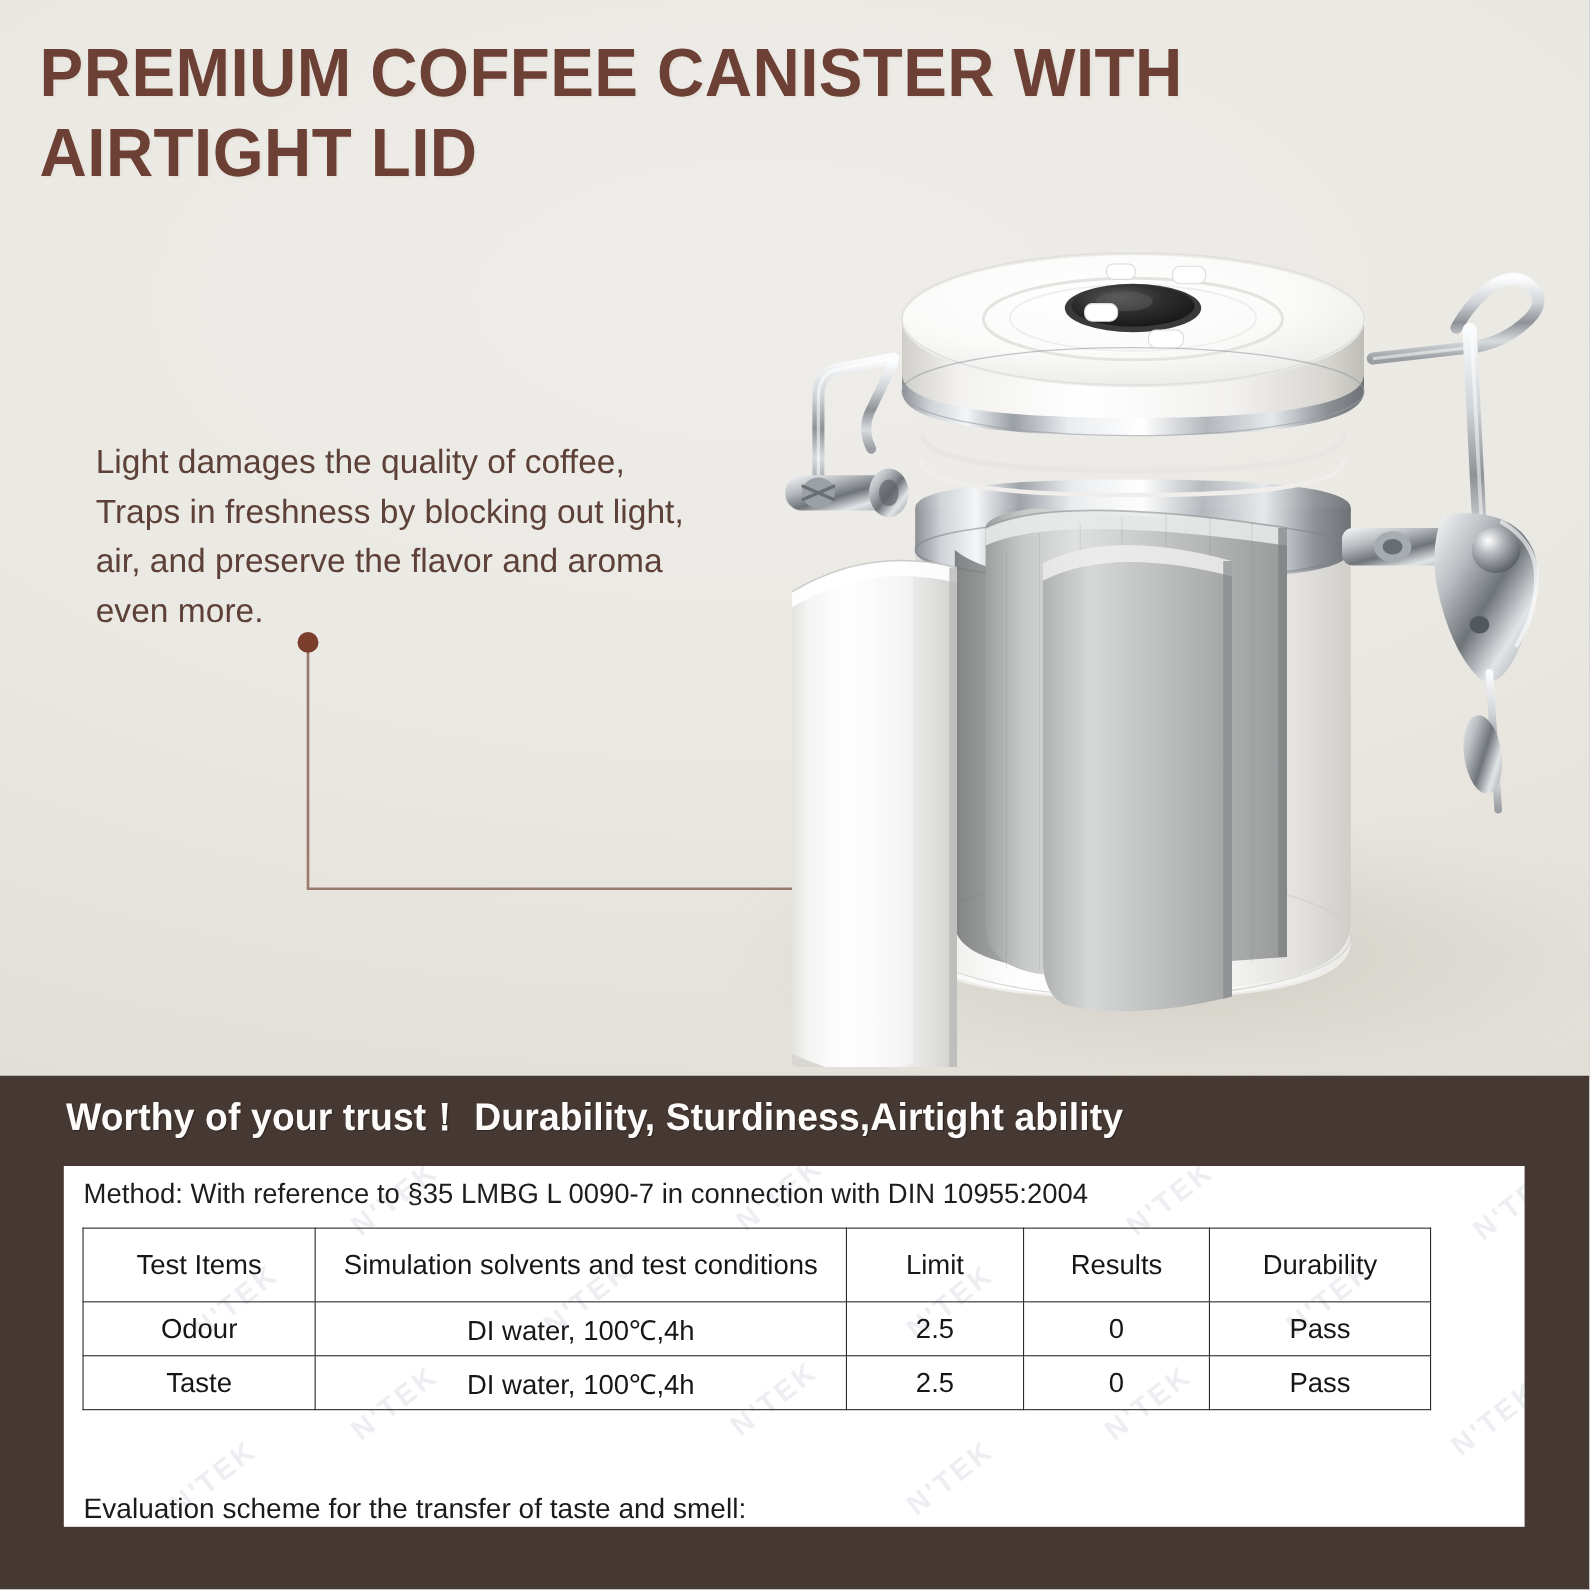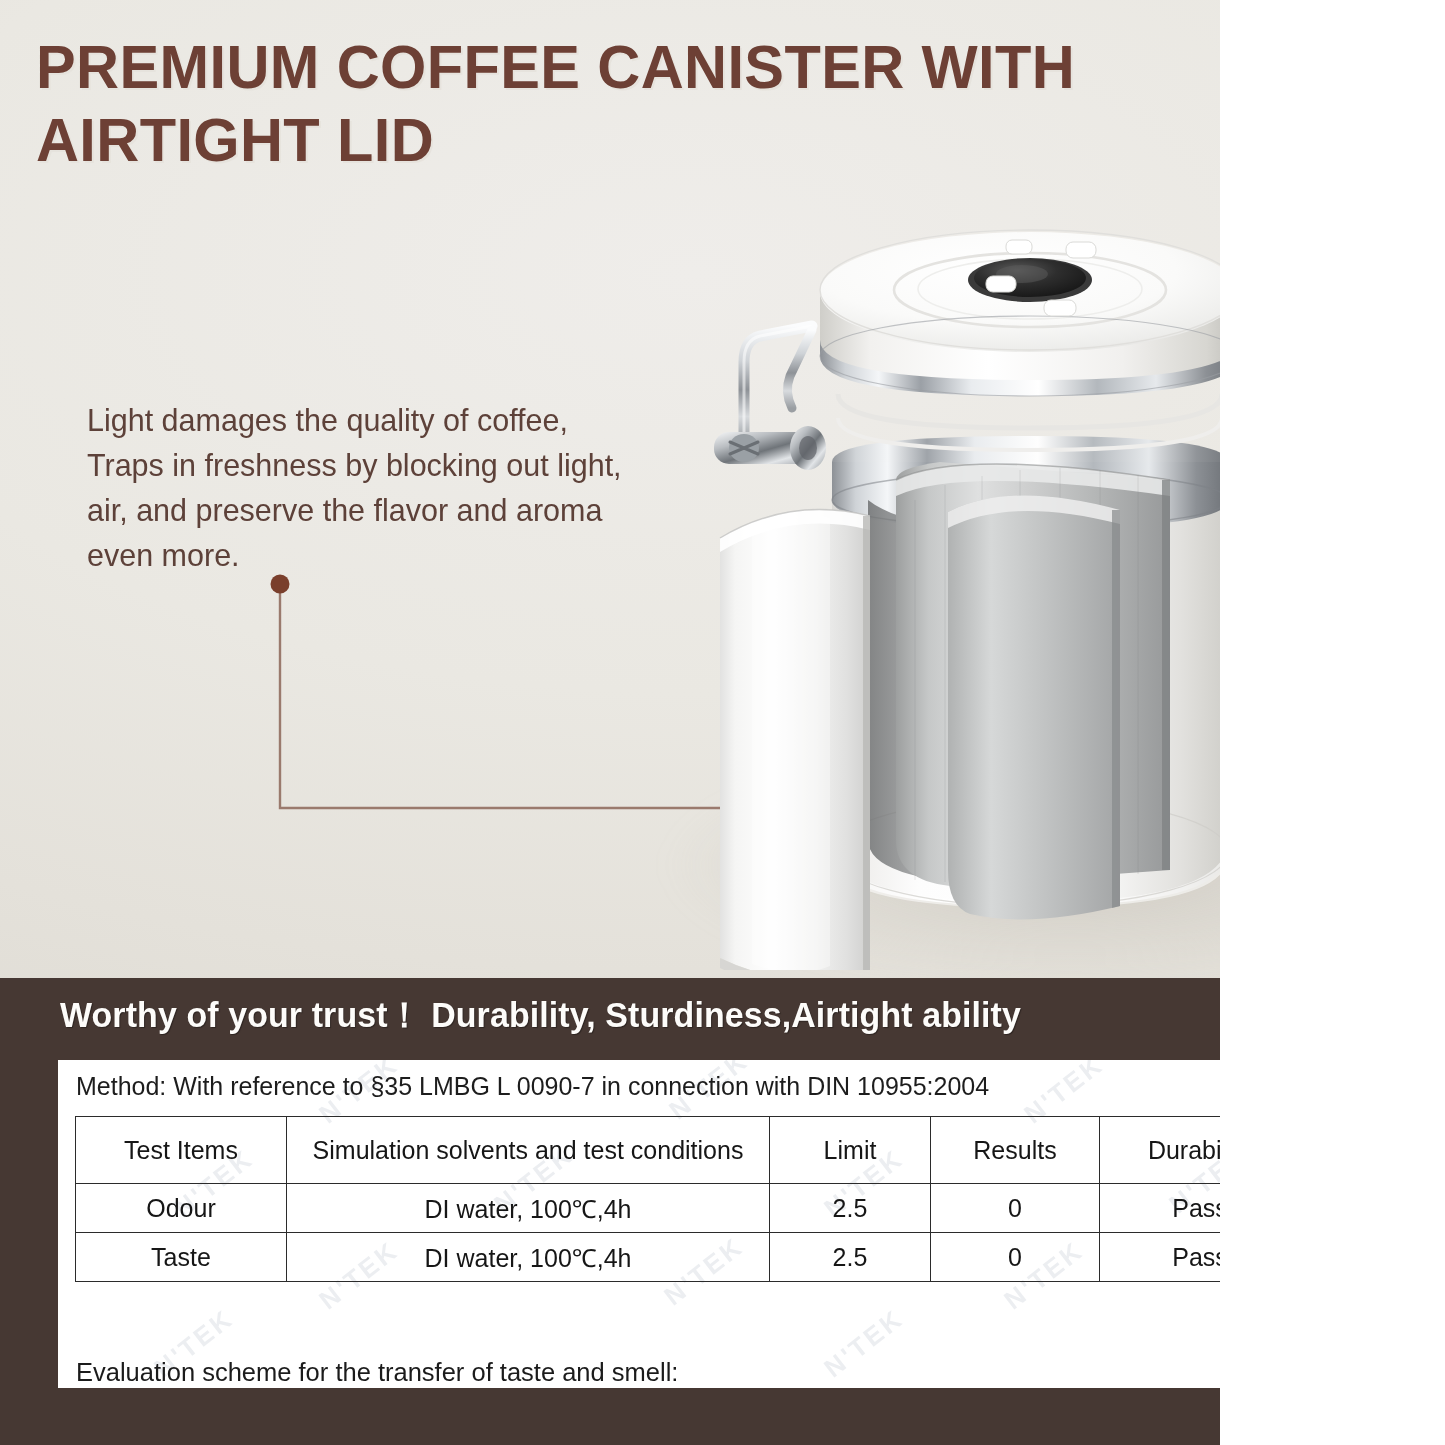--- a/index.html
+++ b/index.html
@@ -6,21 +6,21 @@
     margin: 0;
     padding: 0;
     background: #ffffff;
   }
   body {
     font-family: "Liberation Sans", sans-serif;
   }
 
   #page {
     position: relative;
-    width: 1220px;
+    width: 1445px;
     height: 1445px;
     overflow: hidden;
     background: #a3a3a3;
   }
 
   
   #hero {
     position: absolute;
     left: 0;
     top: 0;

